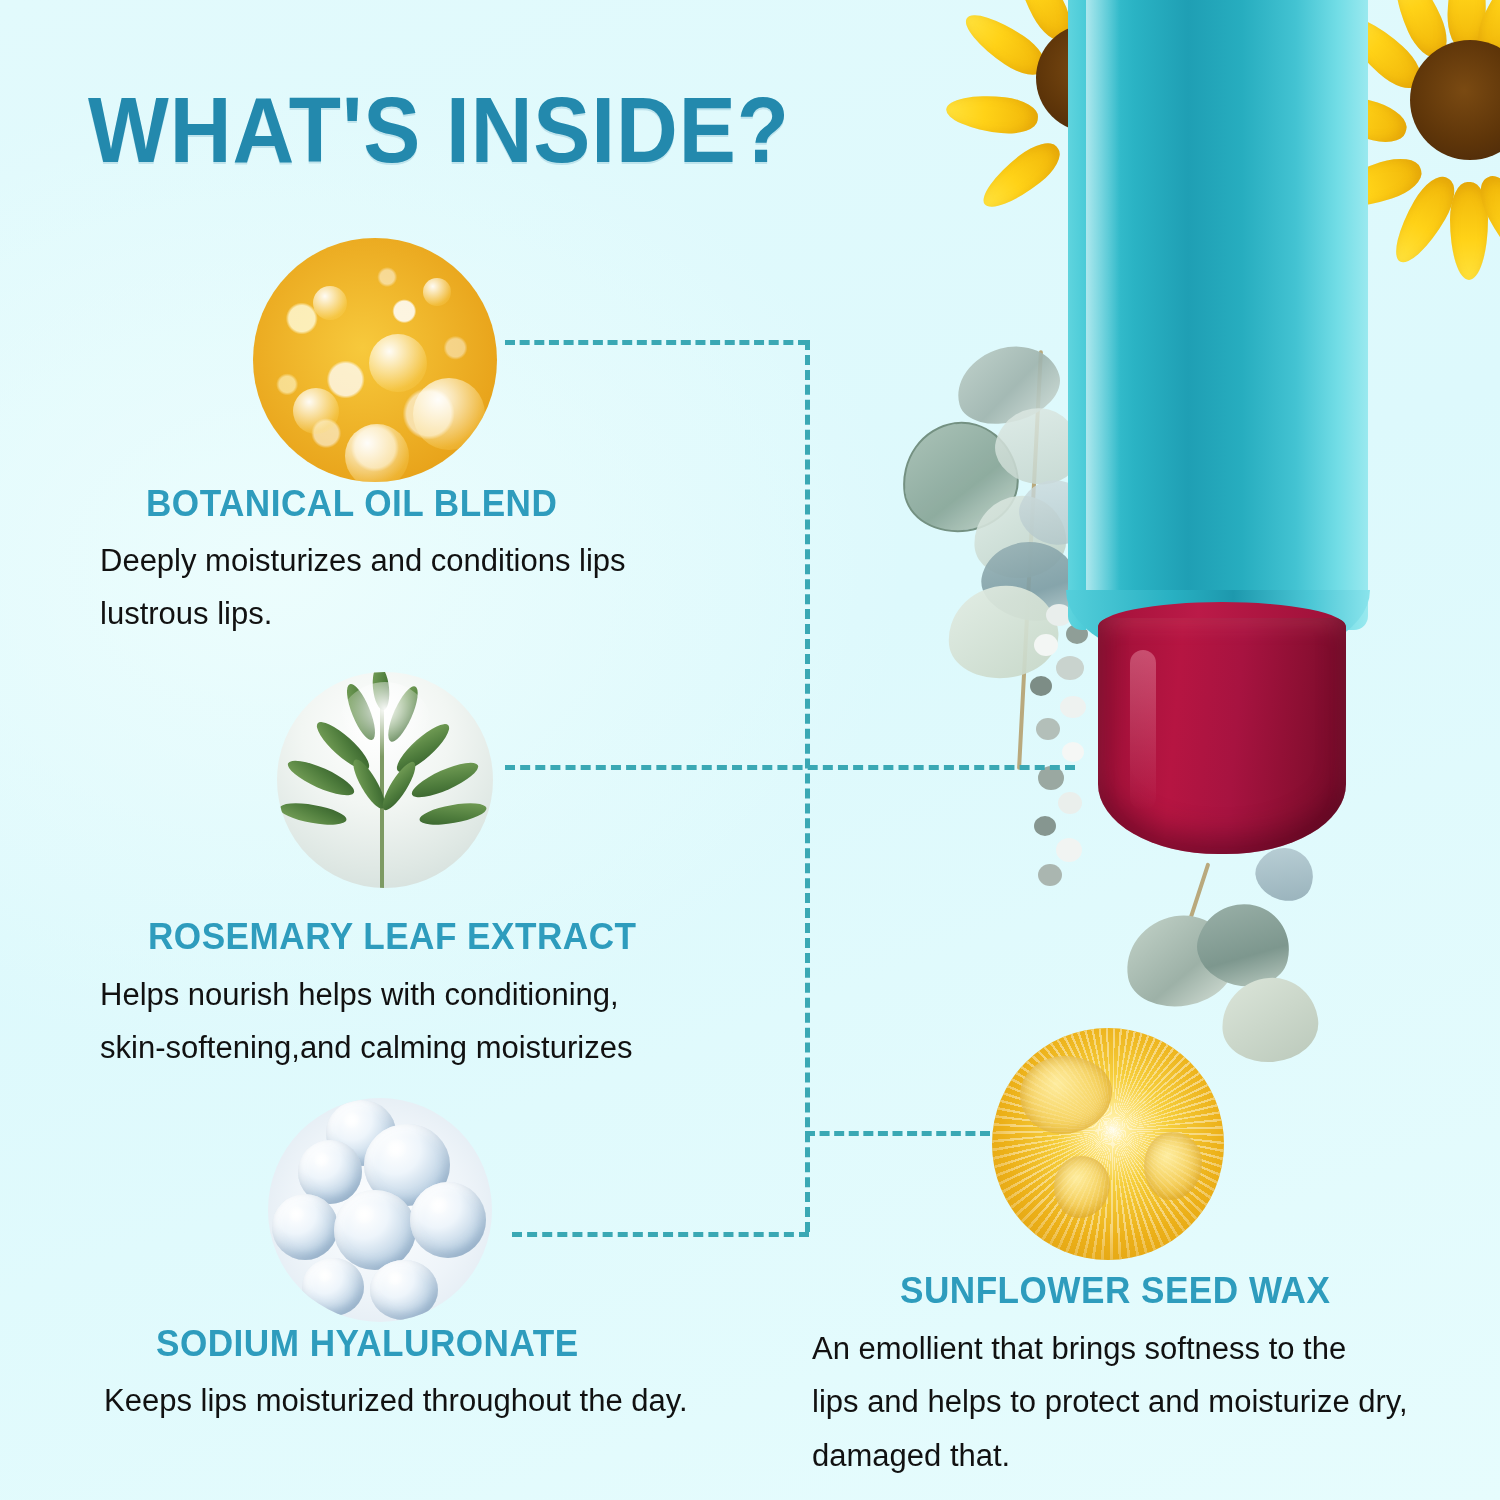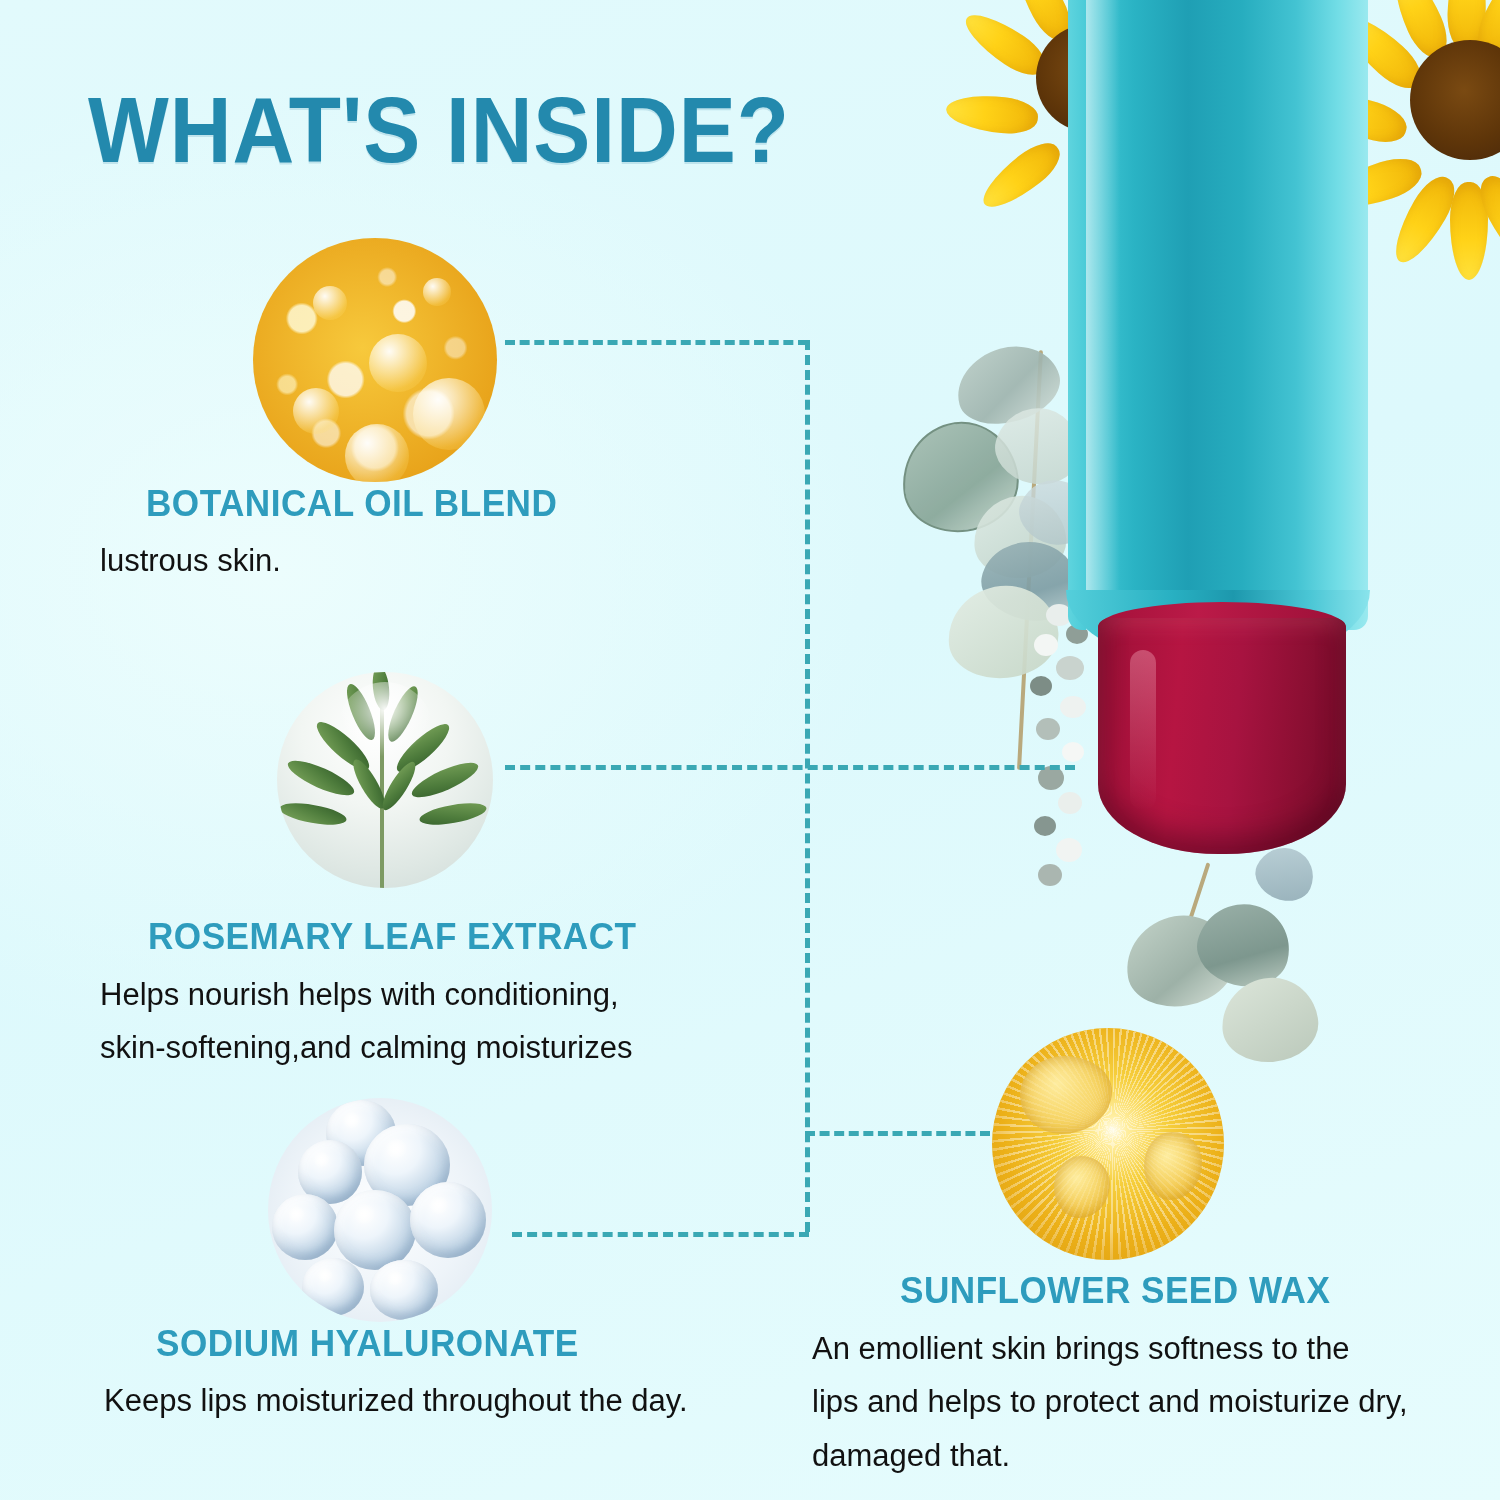--- a/index.html
+++ b/index.html
@@ -224,21 +224,22 @@
     <div class="spk" style="left:160px;top:140px;width:72px;height:72px;"></div>
     <div class="spk" style="left:40px;top:150px;width:46px;height:46px;"></div>
     <div class="spk" style="left:92px;top:186px;width:64px;height:64px;"></div>
     <div class="spk" style="left:60px;top:48px;width:34px;height:34px;"></div>
     <div class="spk" style="left:170px;top:40px;width:28px;height:28px;"></div>
   </div>
 
   <div class="ing-head" style="left:146px;top:483px;">BOTANICAL OIL BLEND</div>
 
   <div class="ing-body" style="left:100px;top:534px;width:640px;">
-    <div>lustrous skin.</div>
+    <div>Deeply moisturizes and conditions lips</div>
+    <div>lustrous lips.</div>
   </div>
 
   <div class="circle c-rosemary" style="left:277px;top:672px;width:216px;height:216px;">
     <svg class="leafsvg" viewBox="0 0 216 216">
       <defs>
         <linearGradient id="lg" x1="0" y1="0" x2="1" y2="1">
           <stop offset="0%" stop-color="#79a35a"></stop>
           <stop offset="60%" stop-color="#4e7c3c"></stop>
           <stop offset="100%" stop-color="#35602c"></stop>
         </linearGradient>
@@ -292,18 +293,18 @@
   <div class="circle c-wax" style="left:992px;top:1028px;width:232px;height:232px;">
     <div class="rays"></div>
     <div class="waxblob" style="left:28px;top:28px;width:92px;height:78px;"></div>
     <div class="waxblob" style="left:152px;top:104px;width:58px;height:68px;"></div>
     <div class="waxblob" style="left:62px;top:128px;width:56px;height:62px;"></div>
   </div>
 
   <div class="ing-head" style="left:900px;top:1270px;">SUNFLOWER SEED WAX</div>
 
   <div class="ing-body" style="left:812px;top:1322px;width:660px;">
-    <div>An emollient skin brings softness to the</div>
+    <div>An emollient that brings softness to the</div>
     <div>lips and helps to protect and moisturize dry,</div>
     <div>damaged that.</div>
   </div>
 
 </div>
 
 </body></html>

